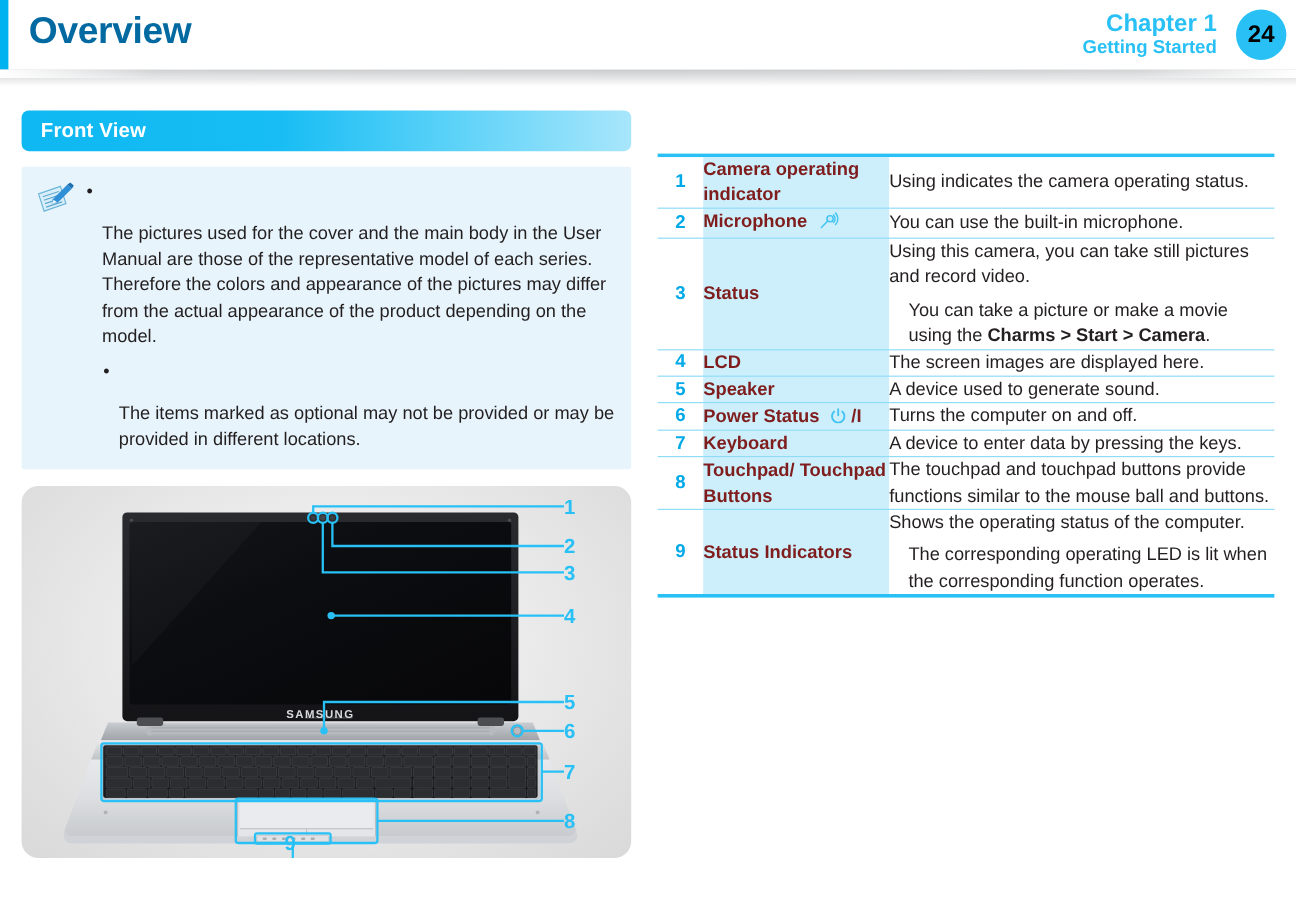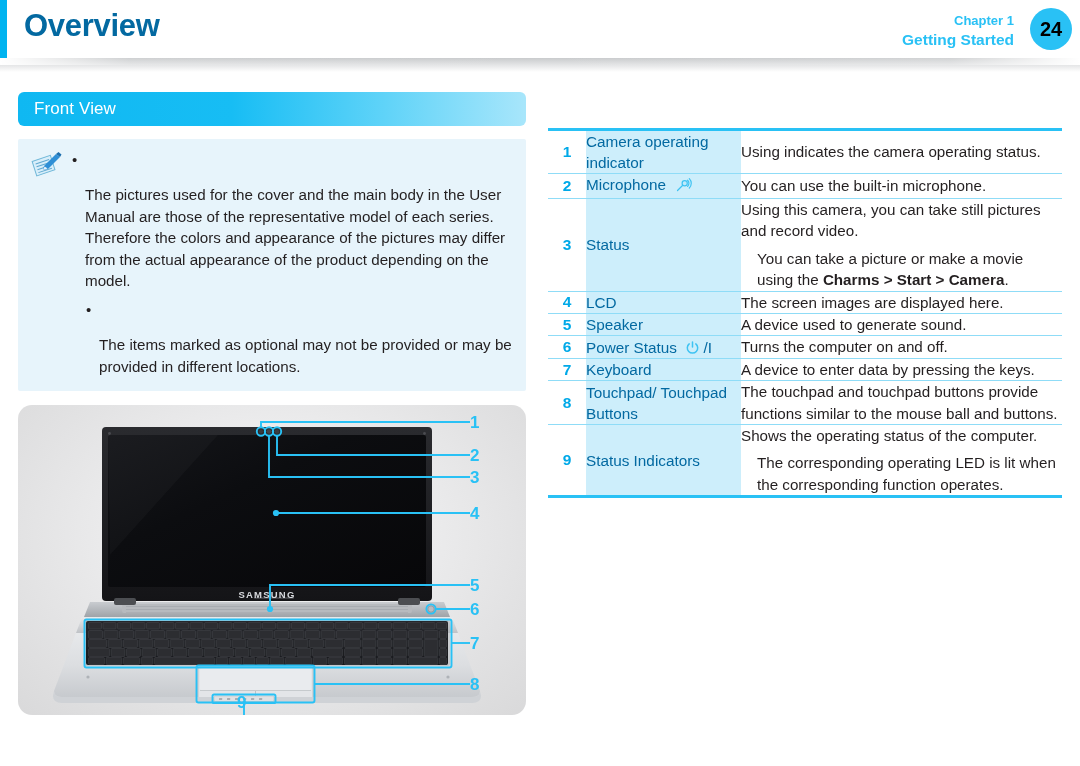--- a/index.html
+++ b/index.html
@@ -16,21 +16,21 @@
   .header{position:absolute;left:0;top:0;width:1080px;height:58px;background:#ffffff;}
   .header-accent{position:absolute;left:0;top:0;width:7px;height:58px;background:#00b3f0;}
   .header-title{
     position:absolute;left:24px;top:8px;
     font-size:31px;font-weight:bold;letter-spacing:-0.3px;color:#0369a1;
   }
   .header-right{
     position:absolute;right:66px;top:11px;
     text-align:right;line-height:19px;
   }
-  .header-chapter{font-size:13px;font-weight:bold;color:#29c1f5;display:block;}
+  .header-chapter{font-size:20px;font-weight:bold;color:#29c1f5;display:block;}
   .header-section{font-size:15.5px;font-weight:bold;color:#29c1f5;display:block;}
   .page-badge{
     position:absolute;right:8px;top:8px;width:42px;height:42px;border-radius:50%;
     background:#29c1f5;color:#000000;font-size:20px;font-weight:bold;
     display:flex;align-items:center;justify-content:center;
   }
   .header-shadow{
     position:absolute;left:0;top:58px;width:1080px;height:14px;
     background:linear-gradient(to bottom,rgba(120,125,130,0.40),rgba(120,125,130,0.0));
   }
@@ -41,21 +41,21 @@
 
   
   .left-col{position:absolute;left:18px;top:92px;width:508px;}
 
   .section-bar{
     height:34px;border-radius:6px;
     background:linear-gradient(to right,#0fb8f2 0%,#17bdf4 42%,#5fd3f8 72%,#a8e6fb 100%);
     display:flex;align-items:center;
   }
   .section-bar-label{
-    color:#ffffff;font-size:17px;font-weight:normal;padding-left:16px;letter-spacing:0.1px;
+    color:#ffffff;font-size:17px;font-weight:bold;padding-left:16px;letter-spacing:0.1px;
   }
 
   .note-box{
     margin-top:13px;background:#e7f4fb;border-radius:2px;
     padding:10px 12px 12px 10px;position:relative;min-height:140px;
   }
   .note-icon{position:absolute;left:12px;top:12px;width:34px;height:28px;}
   .note-items{margin-left:44px;}
   .note-item{
     display:flex;font-size:15.2px;line-height:21.6px;color:#231f20;margin-bottom:2px;
@@ -83,21 +83,21 @@
   table.spec td{vertical-align:middle;padding:0;}
   .rule-top{height:3px;background:#29c1f5;}
   .rule-bot{height:3px;background:#29c1f5;}
   tr.row > td{border-top:1.5px solid #8fdcf7;}
   tr.row.first > td{border-top:none;}
   td.num{
     width:38px;background:#ffffff;color:#00a9e8;font-size:15.5px;font-weight:bold;
     text-align:center;
   }
   td.label{
-    width:155px;background:#cdeefb;color:#0369a1;font-size:15.3px;font-weight:normal;
+    width:155px;background:#cdeefb;color:#7f1d1d;font-size:15.3px;font-weight:bold;
     padding:8px 8px 8px 10px;line-height:21px;
   }
   td.desc{
     background:#ffffff;color:#231f20;font-size:15.2px;line-height:21.4px;
     padding:8px 6px 8px 12px;
   }
   td.desc p{margin:0;}
   td.desc p + p{margin-top:6px;padding-left:16px;}
   .b{font-weight:bold;}
 </style>

